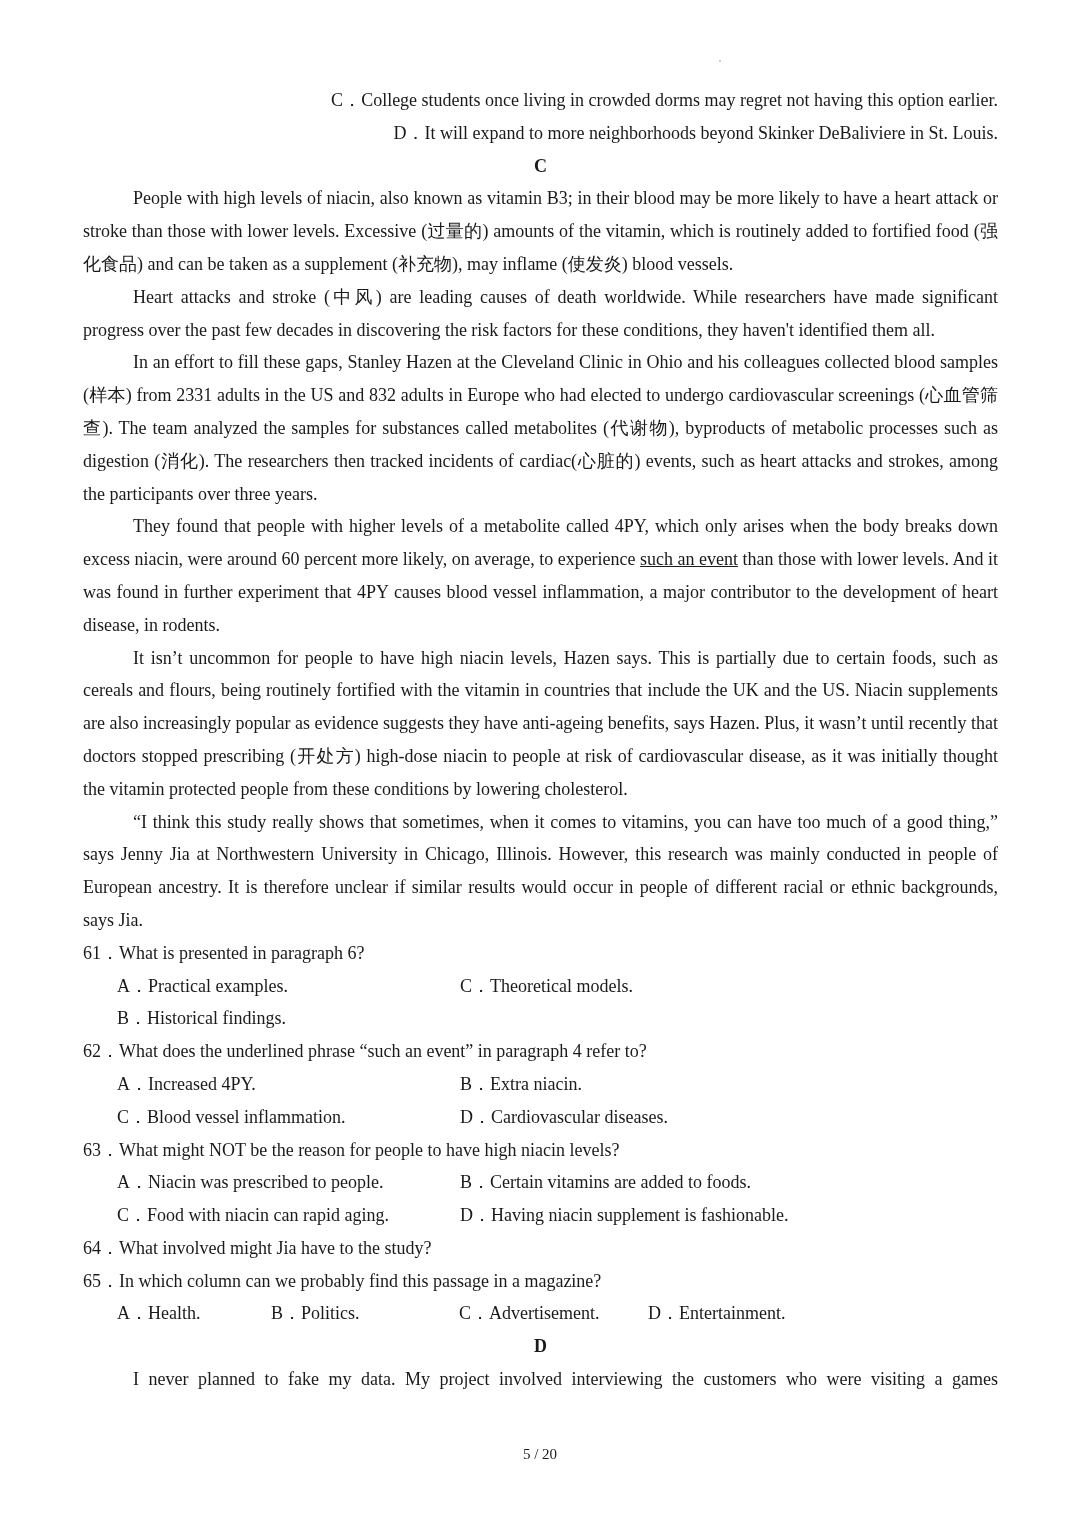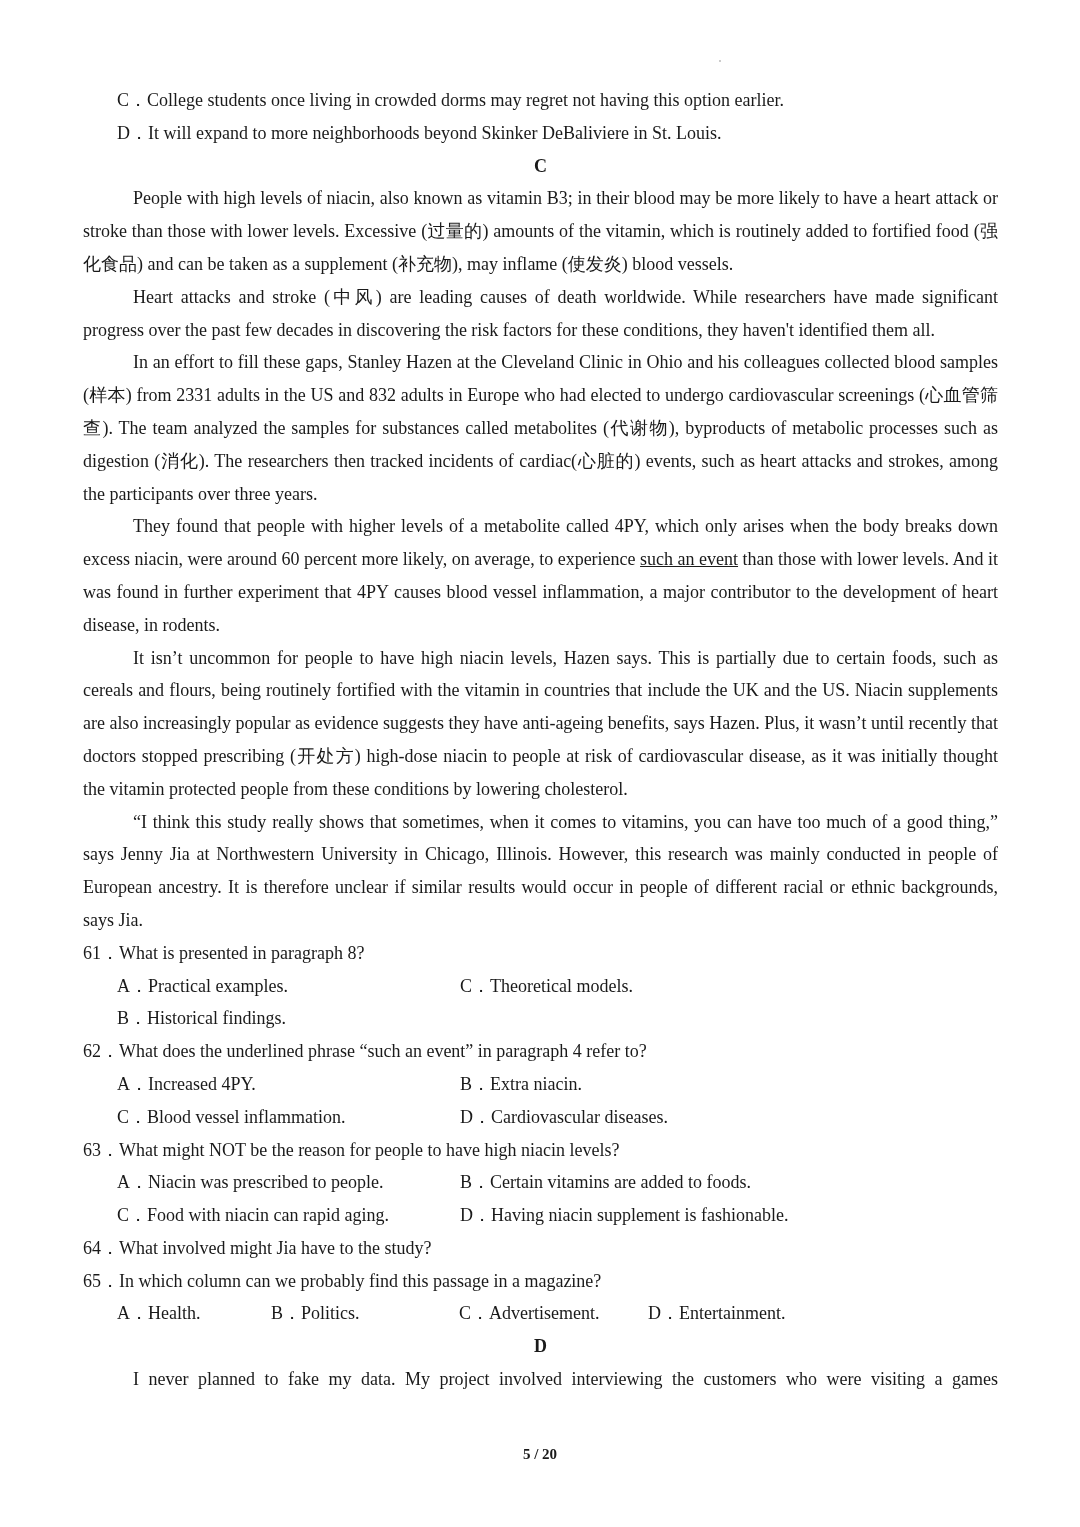--- a/index.html
+++ b/index.html
@@ -3,31 +3,31 @@
 <meta charset="utf-8">
 <style>
   html, body { margin: 0; padding: 0; background: #ffffff; }
   body {
     width: 1080px; height: 1527px; position: relative; overflow: hidden;
     font-family: "Liberation Serif", "DejaVu Serif", serif;
     color: #1a1a1a; font-size: 18px;
   }
   .page { position: absolute; left: 83px; top: 84px; width: 915px; }
   .line { line-height: 32.8px; }
-  .opt-prev { padding-left: 34px; }
+  .opt-prev { padding-left: 34px; text-align: right; }
   .center { text-align: center; font-weight: bold; }
   .para { text-indent: 50px; text-align: justify; text-align-last: left; line-height: 32.8px; margin: 0; }
   .para .ul { text-decoration: underline; }
   .q { line-height: 32.8px; }
   .opts { display: grid; line-height: 32.8px; padding-left: 34px; }
   .opts.two { grid-template-columns: 343px 1fr; }
   .opts.four { grid-template-columns: 154px 188px 189px 1fr; }
   .footer {
     position: absolute; top: 1446px; left: 0; width: 1080px; text-align: center;
-    font-weight: bold; font-size: 15px;
+    font-weight: normal; font-size: 15px;
   }
   .dot { position: absolute; left: 719px; top: 60px; width: 2px; height: 2px; background: #ccc; }
 </style>
 </head>
 <body>
 
 <div class="dot"></div>
 
 <div class="page">
   <div class="line opt-prev">
@@ -39,21 +39,21 @@
 
   <div class="line center">C</div>
 
   <p class="para">People with high levels of niacin, also known as vitamin B3; in their blood may be more likely to have a heart attack or stroke than those with lower levels. Excessive (过量的) amounts of the vitamin, which is routinely added to fortified food (强化食品) and can be taken as a supplement (补充物), may inflame (使发炎) blood vessels.</p>
   <p class="para">Heart attacks and stroke (中风) are leading causes of death worldwide. While researchers have made significant progress over the past few decades in discovering the risk factors for these conditions, they haven't identified them all.</p>
   <p class="para">In an effort to fill these gaps, Stanley Hazen at the Cleveland Clinic in Ohio and his colleagues collected blood samples (样本) from 2331 adults in the US and 832 adults in Europe who had elected to undergo cardiovascular screenings (心血管筛查). The team analyzed the samples for substances called metabolites (代谢物), byproducts of metabolic processes such as digestion (消化). The researchers then tracked incidents of cardiac(心脏的) events, such as heart attacks and strokes, among the participants over three years.</p>
   <p class="para"><span>They found that people with higher levels of a metabolite called 4PY, which only arises when the body breaks down excess niacin, were around 60 percent more likely, on average, to experience </span><span class="ul">such an event</span><span> than those with lower levels. And it was found in further experiment that 4PY causes blood vessel inflammation, a major contributor to the development of heart disease, in rodents.</span></p>
   <p class="para">It isn’t uncommon for people to have high niacin levels, Hazen says. This is partially due to certain foods, such as cereals and flours, being routinely fortified with the vitamin in countries that include the UK and the US. Niacin supplements are also increasingly popular as evidence suggests they have anti-ageing benefits, says Hazen. Plus, it wasn’t until recently that doctors stopped prescribing (开处方) high-dose niacin to people at risk of cardiovascular disease, as it was initially thought the vitamin protected people from these conditions by lowering cholesterol.</p>
   <p class="para">“I think this study really shows that sometimes, when it comes to vitamins, you can have too much of a good thing,” says Jenny Jia at Northwestern University in Chicago, Illinois. However, this research was mainly conducted in people of European ancestry. It is therefore unclear if similar results would occur in people of different racial or ethnic backgrounds, says Jia.</p>
 
-  <div class="q"><span>61．</span><span>What is presented in paragraph 8?</span></div>
+  <div class="q"><span>61．</span><span>What is presented in paragraph 6?</span></div>
   <div class="opts two">
     <span>A．Practical examples.</span>
     <span>C．Theoretical models.</span>
     <span>B．Historical findings.</span>
   </div>
 
   <div class="q"><span>62．</span><span>What does the underlined phrase “such an event” in paragraph 4 refer to?</span></div>
   <div class="opts two">
     <span>A．Increased 4PY.</span>
     <span>B．Extra niacin.</span>

